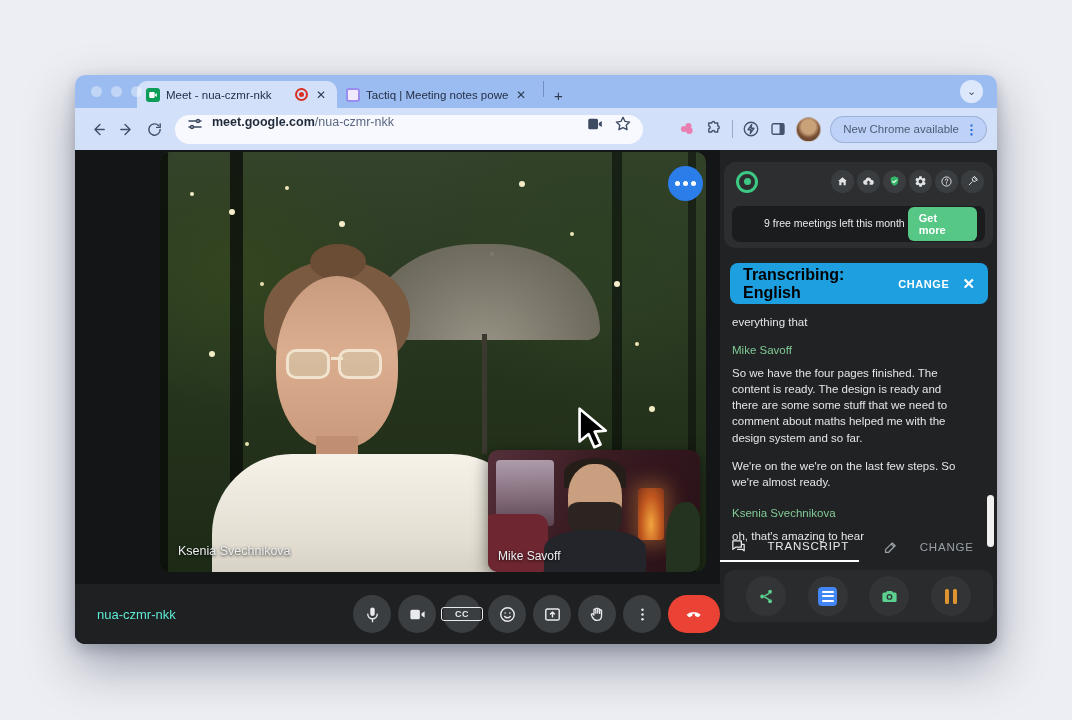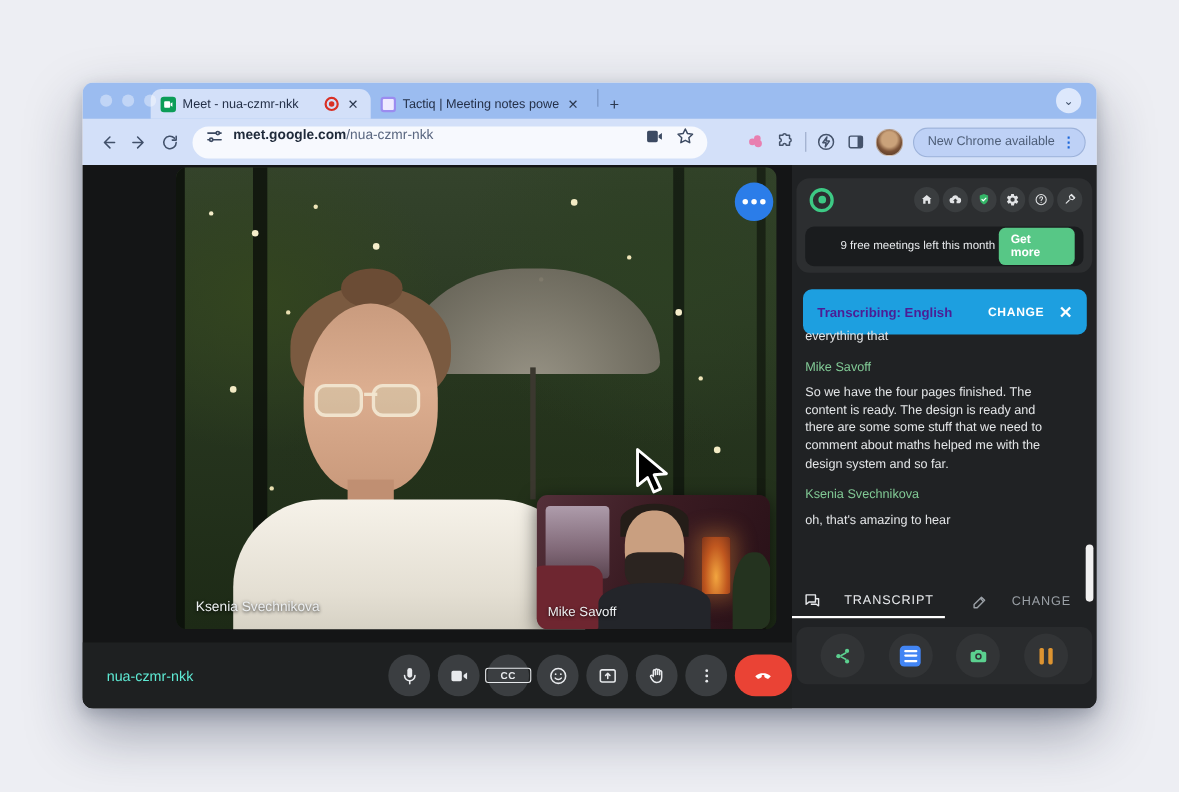--- a/index.html
+++ b/index.html
@@ -117,25 +117,25 @@
   .tq-icons { margin-left:auto; display:flex; gap:3px; }
   .tq-ic { width:23px; height:23px; border-radius:50%; background:#3a3d3f; color:#e2e4e6; display:flex; align-items:center; justify-content:center; }
   .tq-ic svg { width:13px; height:13px; }
   .meet-left { position:absolute; left:8px; top:44px; width:253px; height:36px; background:#1a1c1e; border-radius:8px;
     display:flex; align-items:center; padding:0 8px 0 29px; }
   .ml-text { width:150px; color:#e8eaed; font-size:10.5px; line-height:1.3; text-align:center; }
   .getmore { margin-left:auto; background:#57c786; color:#fff; font-size:11px; font-weight:700; padding:5px 11px; border-radius:6px; }
 
   .transcribing { position:absolute; left:10px; top:113px; width:258px; height:41px; background:#1d9fe0; border-radius:8px;
     display:flex; align-items:center; padding:0 13px; }
-  .trans-label { color:#4c1d95; font-weight:700; font-size:12px; }
+  .trans-label { color:#000000; font-weight:700; font-size:16px; }
   .change-btn { margin-left:auto; color:#fff; font-weight:700; font-size:11px; letter-spacing:.6px; }
   .close-x { color:#fff; font-size:15px; margin-left:13px; font-weight:700; }
 
-  .transcript { position:absolute; left:12px; top:148px; width:238px; color:#e3e5e7; font-size:11.5px; line-height:1.4; }
+  .transcript { position:absolute; left:12px; top:164px; width:238px; color:#e3e5e7; font-size:11.5px; line-height:1.4; }
   .t-block { margin-bottom:12px; }
   .t-speaker { color:#81c995; margin-bottom:7px; }
   .t-gap { margin-bottom:15px; }
 
   .tq-tabs { position:absolute; left:0; right:0; top:382px; height:30px; display:flex; }
   .tq-tab { flex:1; display:flex; align-items:center; justify-content:center; gap:21px; font-size:11.5px; letter-spacing:.8px; }
   .tq-tab svg { width:17px; height:17px; }
   .tq-tab.active { color:#e8eaed; border-bottom:2px solid #fff; }
   .tq-tab.inactive { color:#9aa0a6; }
 
@@ -416,20 +416,23 @@
       </div>
 
       <div class="transcript">
         <div class="t-block">
           <div>everything that</div>
         </div>
         <div class="t-block">
           <div class="t-speaker">Mike Savoff</div>
           <div>So we have the four pages finished. The content is ready. The design is ready and there are some some stuff that we need to comment about maths helped me with the design system and so far.</div>
         </div>
+        <div class="t-block t-gap">
+          <div>We're on the we're on the last few steps. So we're almost ready.</div>
+        </div>
         <div class="t-block">
           <div class="t-speaker">Ksenia Svechnikova</div>
           <div>oh, that's amazing to hear</div>
         </div>
       </div>
 
       <div class="tq-tabs">
         <div class="tq-tab active">
           <svg viewBox="0 0 24 24" fill="none" stroke="#e8eaed" stroke-width="1.8" stroke-linejoin="round">
               <path d="M4 4h12v9H8l-4 3z"></path>

